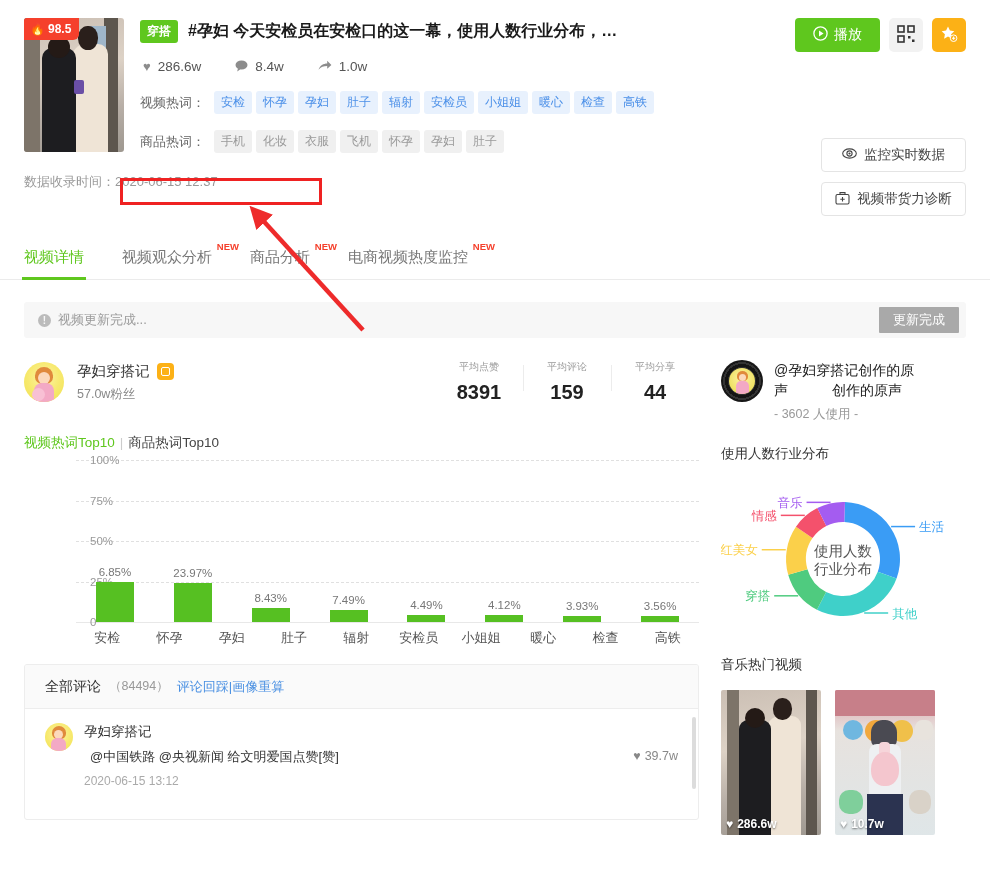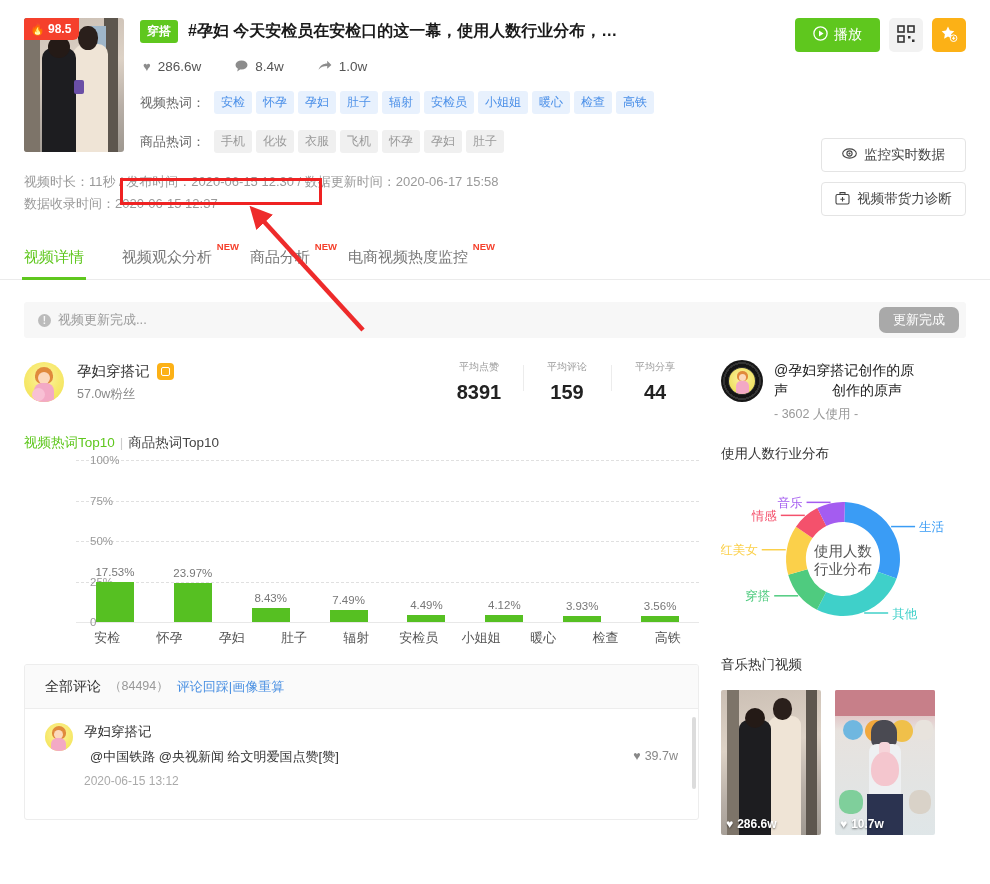--- a/index.html
+++ b/index.html
@@ -104,21 +104,21 @@
   .notice {
     margin: 22px 24px 0 24px; background: #f7f7f7; height: 36px; border-radius: 3px;
     display: flex; align-items: center; justify-content: space-between; padding: 0 7px 0 14px;
   }
   .notice-left { display:flex; align-items:center; gap: 7px; font-size: 13px; color: #9a9a9a; }
   .notice-ic {
     width: 13px; height: 13px; border-radius:50%; background:#bbb; color:#f7f7f7;
     font-size: 10px; font-weight:bold; display:flex; align-items:center; justify-content:center;
   }
   .notice-btn {
-    background:#a9a9a9; color:#fff; border:none; border-radius:7px; height:26px;
+    background:#a9a9a9; color:#fff; border:none; border-radius:1px; height:26px;
     padding: 0 14px; font-size: 13px; cursor:pointer; font-family: inherit;
   }
 
   
   .body-flex { display:flex; padding: 0 24px; margin-top: 22px; gap: 22px; }
   .col-left { width: 675px; flex:none; }
   .col-right { width: 245px; flex:none; }
 
   .author-row { display:flex; align-items:center; }
   .avatar {
@@ -316,23 +316,20 @@
           <span class="kw-chip gray">飞机</span>
           <span class="kw-chip gray">怀孕</span>
           <span class="kw-chip gray">孕妇</span>
           <span class="kw-chip gray">肚子</span>
         </div>
       </div>
     </div>
 
     <div class="meta-lines" style="margin-left:0;">
       <div>
-        <span class="seg">视频时长：</span><span class="seg">11秒</span><span class="seg"> / </span><span class="seg">发布时间：</span><span class="seg">2020-06-15 12:30</span><span class="seg"> / </span><span class="seg">数据更新时间：</span><span class="seg">2020-06-17 15:58</span>
-      </div>
-      <div>
         <span class="seg">数据收录时间：</span><span class="seg">2020-06-15 12:37</span>
       </div>
     </div>
 
     <div class="hdr-right">
       <div class="btn-row">
         <button class="btn-play">
           <span>
             <svg width="15" height="15" viewBox="0 0 15 15">
                 <circle cx="7.5" cy="7.5" r="6.6" fill="none" stroke="#fff" stroke-width="1.3"></circle>
@@ -462,21 +459,21 @@
             <div class="y-lab" style="top: 40.5px;">75%</div>
             <div class="grid-line" style="top: 81px;"></div>
             <div class="y-lab" style="top: 81px;">50%</div>
             <div class="grid-line" style="top: 121.5px;"></div>
             <div class="y-lab" style="top: 121.5px;">25%</div>
             <div class="grid-line base" style="top: 162px;"></div>
             <div class="y-lab" style="top: 162px;">0</div>
           </div>
         <div class="bars" id="barsHost">
             <div class="bar-col">
-              <div class="bar-val">17.53%</div>
+              <div class="bar-val">6.85%</div>
               <div class="bar-rect" style="height: 40.3542px; background: rgb(86, 192, 34);"></div>
             </div>
             <div class="bar-col">
               <div class="bar-val">23.97%</div>
               <div class="bar-rect" style="height: 38.8314px; background: rgb(86, 192, 34);"></div>
             </div>
             <div class="bar-col">
               <div class="bar-val">8.43%</div>
               <div class="bar-rect" style="height: 13.6566px; background: rgb(86, 192, 34);"></div>
             </div>

